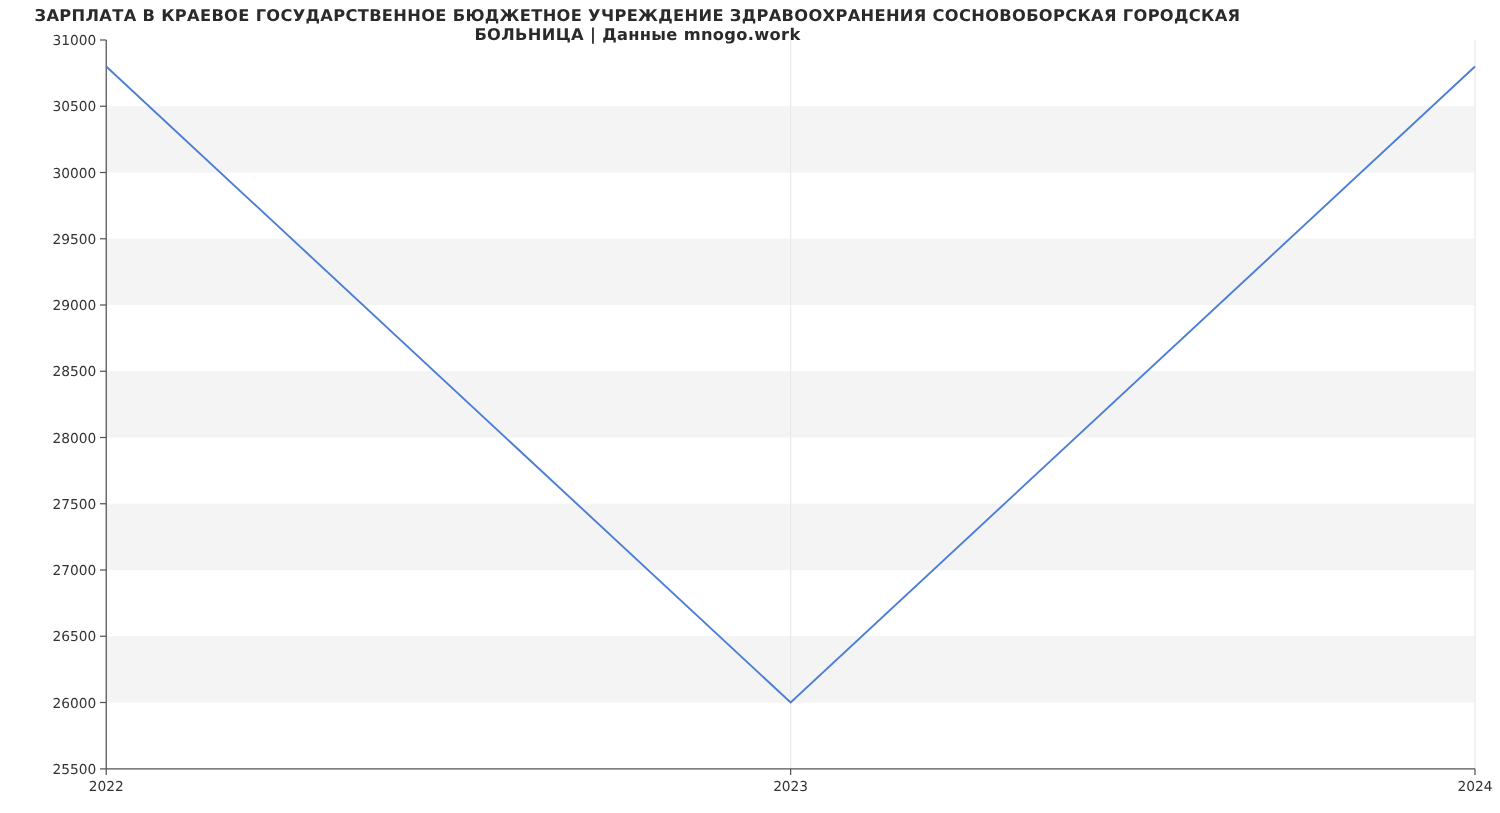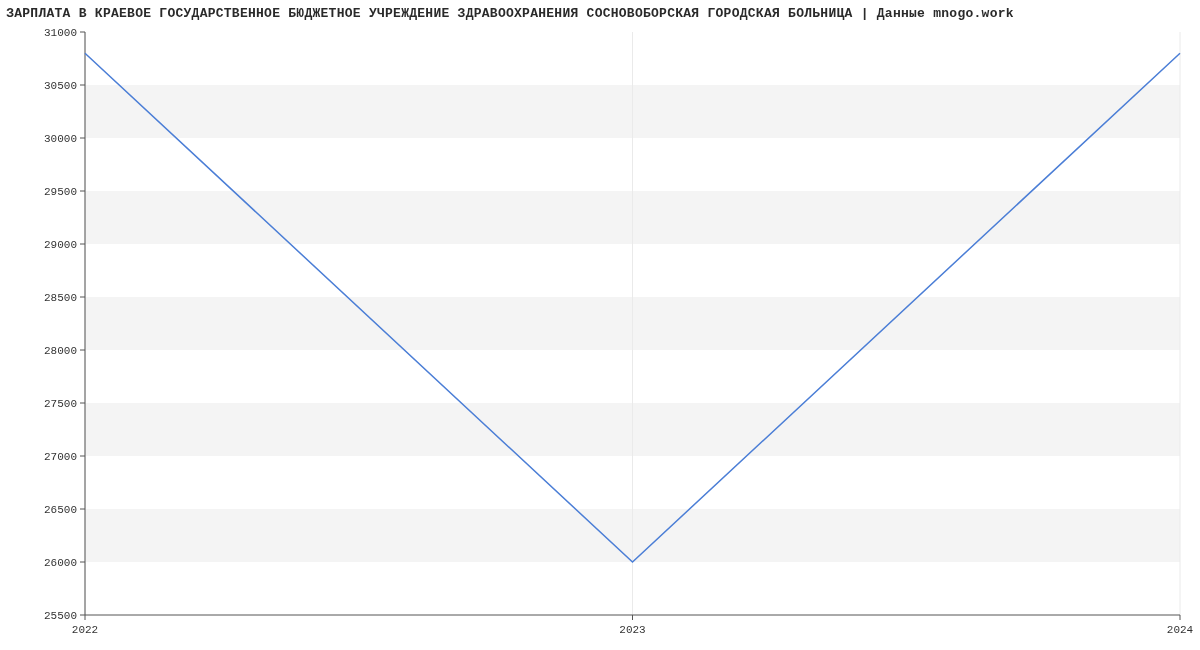--- a/index.html
+++ b/index.html
@@ -8,21 +8,20 @@
     width: 1200px;
     height: 650px;
     background: #ffffff;
     font-family: "DejaVu Sans", "Segoe UI", Arial, sans-serif;
     overflow: hidden;
   }
   .chart-wrap {
     position: relative;
     width: 1020px;
     height: 650px;
-    font-family: Liberation Mono, monospace;
   }
   .title {
     position: absolute;
     top: 6px;
     left: 0;
     width: 100%;
     text-align: center;
     font-size: 13px;
     font-weight: 600;
     color: #2a2a2a;

